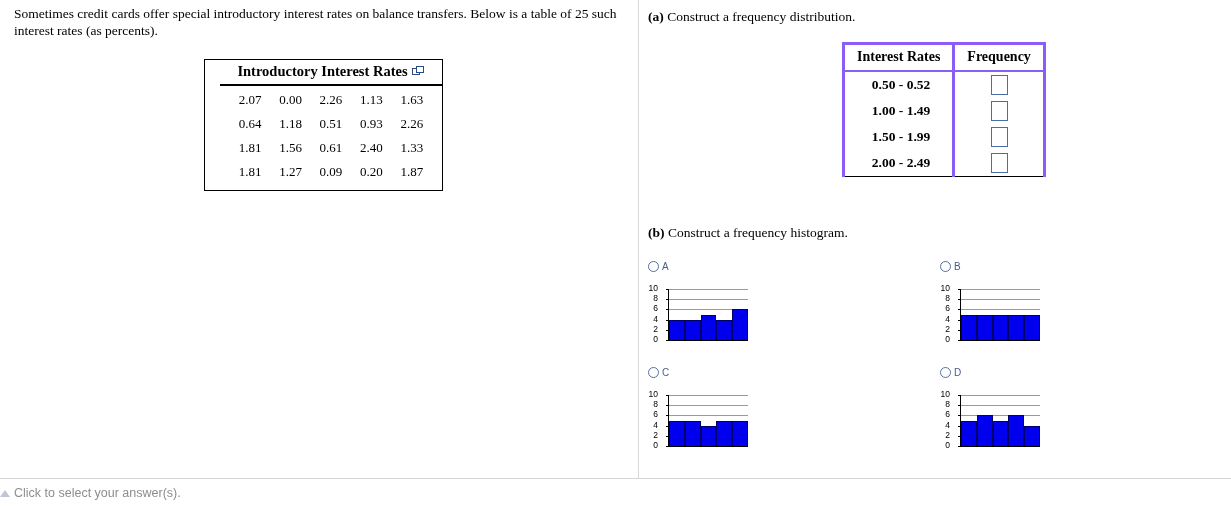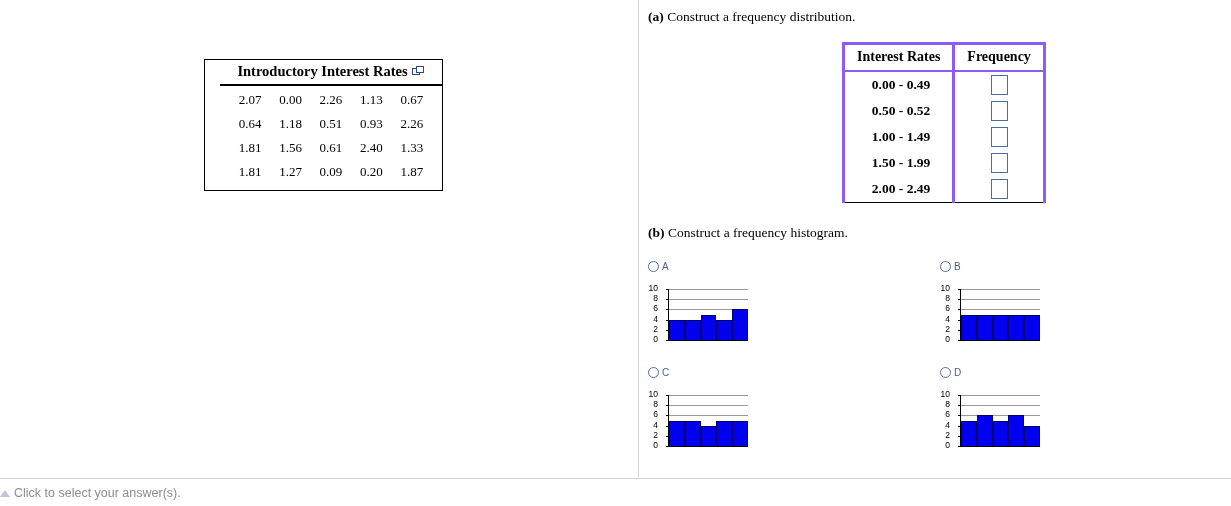--- a/index.html
+++ b/index.html
@@ -256,34 +256,35 @@
     border-left: 5px solid transparent;
     border-right: 5px solid transparent;
     border-bottom: 7px solid #bfc7d6;
   }
 </style>
 </head>
 <body>
 
 <div class="pane-left">
 
+  <div class="intro">Sometimes credit cards offer special introductory interest rates on balance transfers. Below is a table of 25 such interest rates (as percents).</div>
 
   <div class="data-table-wrap">
     <div class="data-table-title">
       <span>Introductory Interest Rates</span><span class="popup-icon"><span class="r1"></span><span class="r2"></span></span>
     </div>
     <div class="data-table-body">
       <table class="grid">
         <tbody id="data-grid-body">
             <tr>
               <td>2.07</td>
               <td>0.00</td>
               <td>2.26</td>
               <td>1.13</td>
-              <td>0.67</td>
+              <td>1.63</td>
             </tr>
             <tr>
               <td>0.64</td>
               <td>1.18</td>
               <td>0.51</td>
               <td>0.93</td>
               <td>2.26</td>
             </tr>
             <tr>
               <td>1.81</td>
@@ -314,24 +315,20 @@
 
   <table class="freq-table">
     <thead>
       <tr>
         <th>Interest Rates</th>
         <th>Frequency</th>
       </tr>
     </thead>
     <tbody id="freq-table-body">
         <tr>
-          <td class="label-cell">0.00 - 0.49</td>
-          <td class="input-cell"><input type="text" class="freq-input" style=""></td>
-        </tr>
-        <tr>
           <td class="label-cell">0.50 - 0.52</td>
           <td class="input-cell"><input type="text" class="freq-input" style=""></td>
         </tr>
         <tr>
           <td class="label-cell">1.00 - 1.49</td>
           <td class="input-cell"><input type="text" class="freq-input" style=""></td>
         </tr>
         <tr>
           <td class="label-cell">1.50 - 1.99</td>
           <td class="input-cell"><input type="text" class="freq-input" style=""></td>

